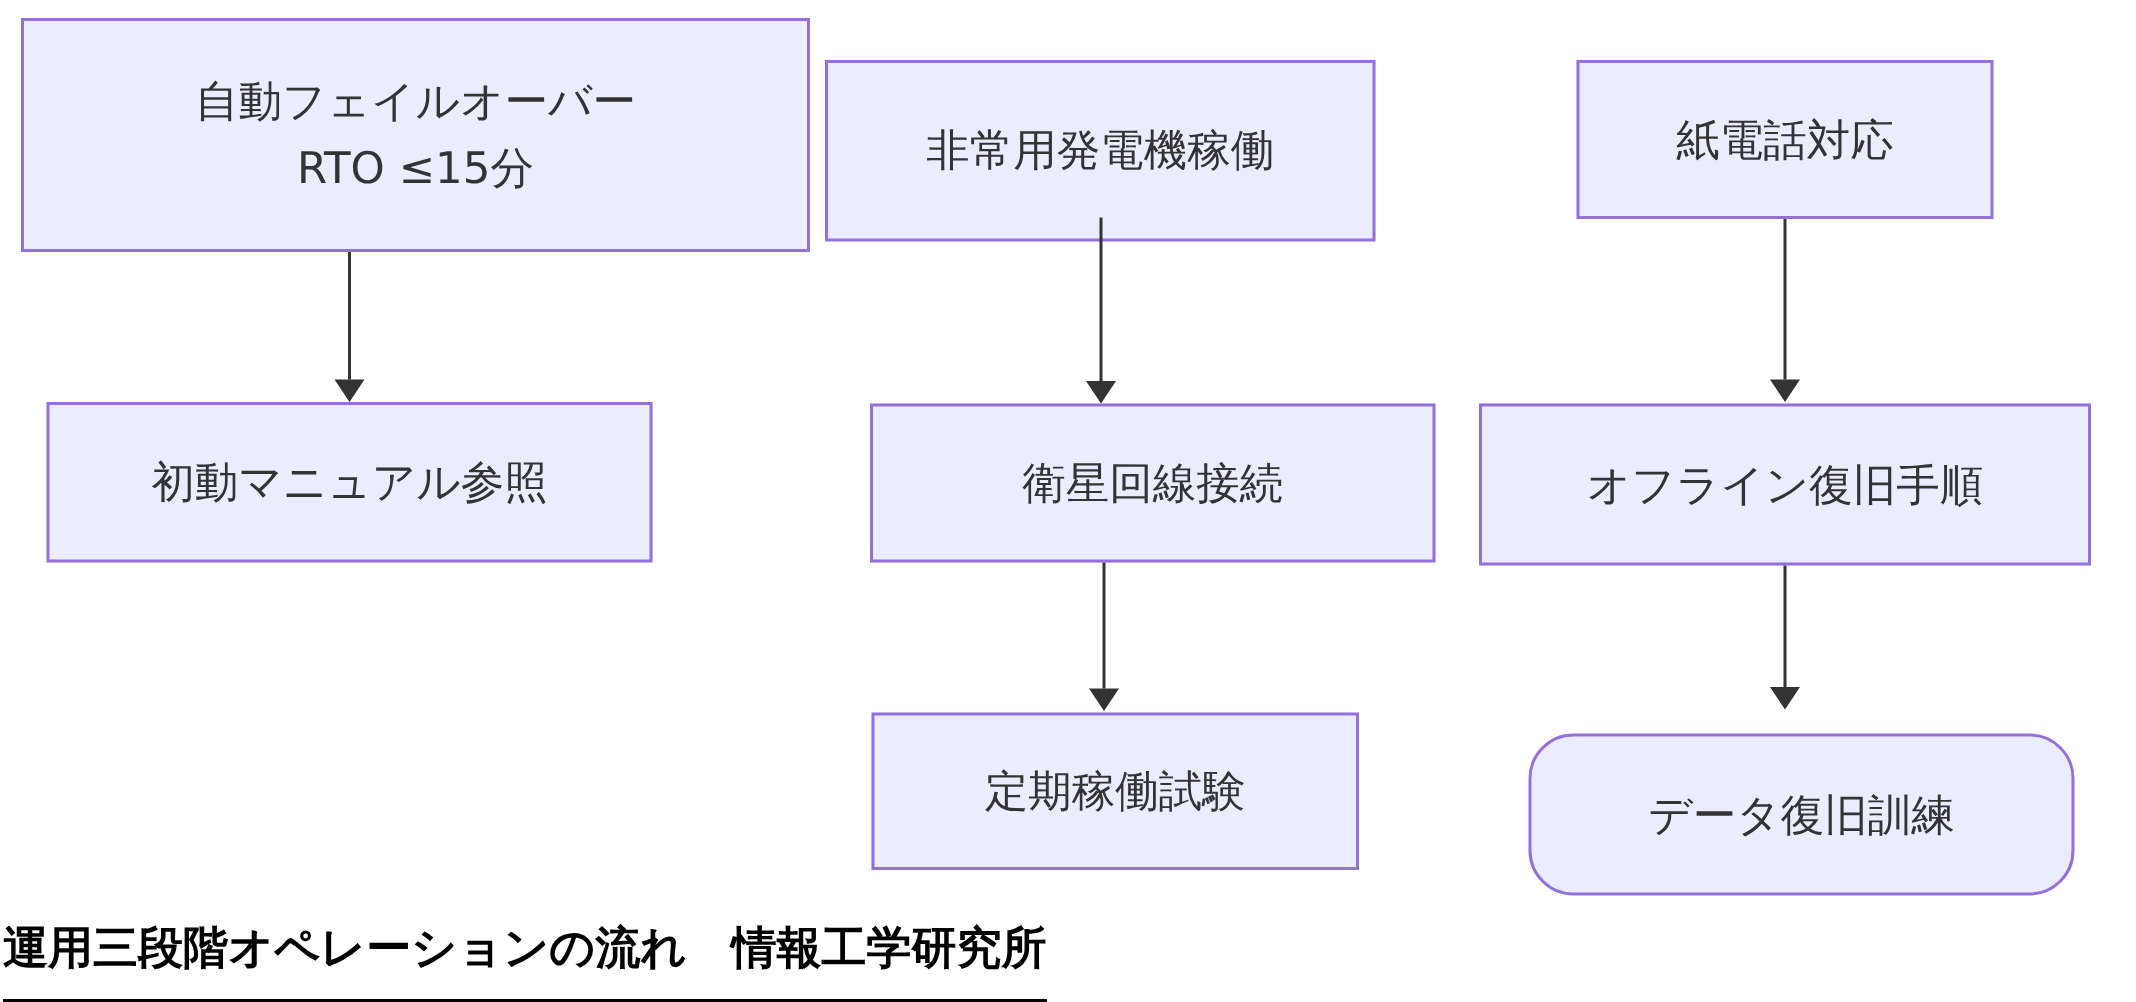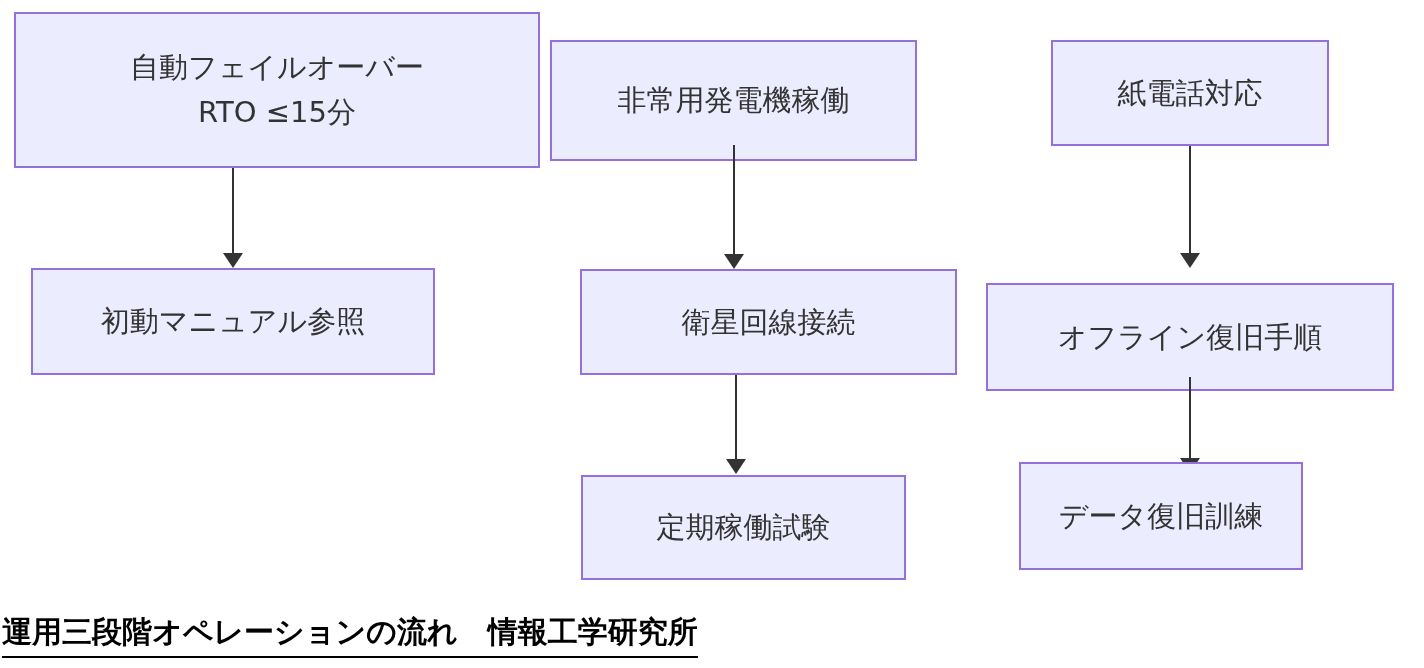--- a/index.html
+++ b/index.html
@@ -54,21 +54,21 @@
     position: absolute;
     left: 2px;
     top: 612px;
     color: #000000;
     font-weight: bold;
     font-size: 30px;
   }
   .caption-text {
     display: inline-block;
     border-bottom: 2px solid #000000;
-    padding-bottom: 3px;
+    padding-bottom: 13px;
   }
 </style>
 </head>
 <body>
 
 <div class="canvas">
 
   <div class="node" style="left:14px; top:12px; width:526px; height:156px;">
     <span class="node-label">自動フェイルオーバー
 RTO ≤15分</span>
@@ -99,28 +99,28 @@
     <span class="node-label">定期稼働試験</span>
   </div>
 
   <div class="node" style="left:1051px; top:40px; width:278px; height:106px;">
     <span class="node-label">紙電話対応</span>
   </div>
   <div class="arrow" style="left:1180px; top:146px; height:122px;">
     <div class="arrow-line"></div>
     <div class="arrow-head"></div>
   </div>
-  <div class="node" style="left:986px; top:269px; width:408px; height:108px;margin-top:14px;">
+  <div class="node" style="left:986px; top:269px; width:408px; height:108px;">
     <span class="node-label">オフライン復旧手順</span>
   </div>
   <div class="arrow" style="left:1180px; top:377px; height:96px;">
     <div class="arrow-line"></div>
     <div class="arrow-head"></div>
   </div>
-  <div class="node" style="left:1019px; top:462px; width:284px; height:108px;">
+  <div class="node" style="left:1019px; top:489px; width:364px; height:108px;border-radius:30px;">
     <span class="node-label">データ復旧訓練</span>
   </div>
 
   <div class="caption">
     <span class="caption-text">運用三段階オペレーションの流れ　情報工学研究所</span>
   </div>
 
 </div>
 
 </body></html>

